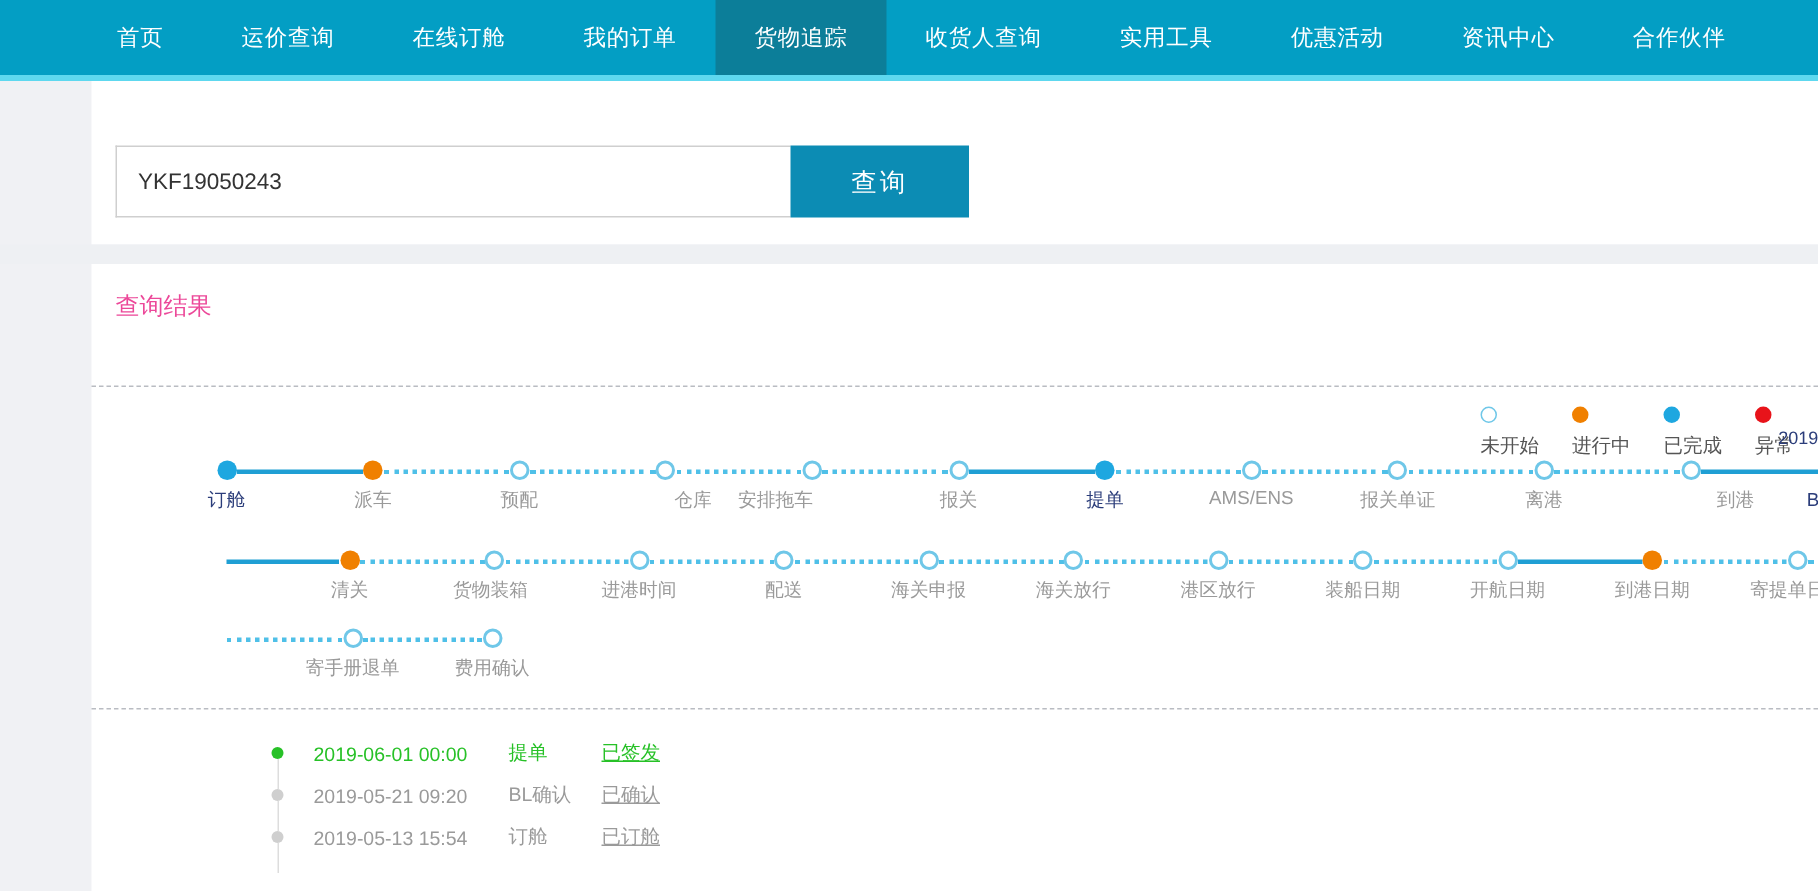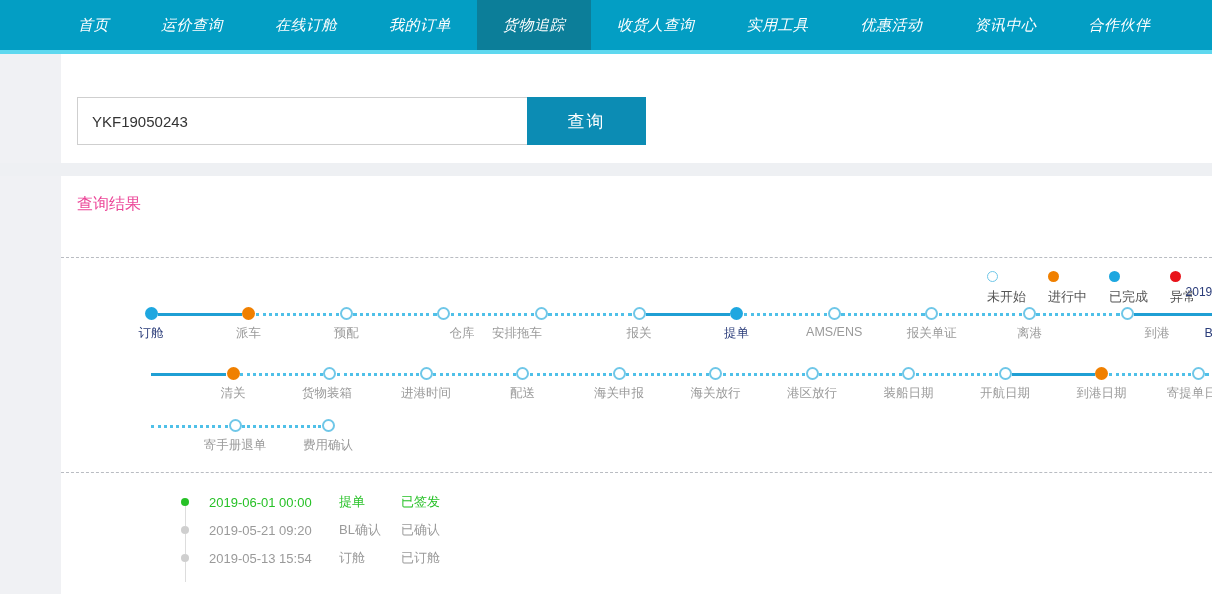--- a/index.html
+++ b/index.html
@@ -19,21 +19,20 @@
     padding-left: 52px;
   }
   .nav-item {
     color: #ffffff;
     font-size: 15px;
     display: flex; align-items: center; justify-content: center;
     padding: 13px 26px;
     white-space: nowrap;
     letter-spacing: .5px;
     cursor: pointer;
-    font-style: italic;
   }
   .nav-item.active { background: #0c7e99; }
   .nav-underline {
     position: absolute; left: 0; top: 50px;
     width: 1212px; height: 4px;
     background: #5ed8ef;
   }
 
   
   .search-band {
@@ -174,21 +173,21 @@
     width: 8px; height: 8px; border-radius: 50%;
     background: #cfcfcf;
   }
   .event-row.current .ev-dot { background: #27c127; }
   .ev-stem {
     position: absolute; left: 3.5px; top: 18px;
     width: 1px; height: 20px; background: #dddddd;
   }
   .ev-time { margin-left: 28px; width: 130px; color: #9a9a9a; }
   .ev-stage { width: 62px; color: #9a9a9a; }
-  .ev-status { color: #9a9a9a; }
+  .ev-status { color: #9a9a9a; text-decoration: underline; }
   .event-row.current .ev-time,
   .event-row.current .ev-stage,
   .event-row.current .ev-status { color: #27c127; }
 </style>
 </head>
 <body>
 
 <div class="navbar" id="navbar">
     <div class="nav-item">
       <span>首页</span>

